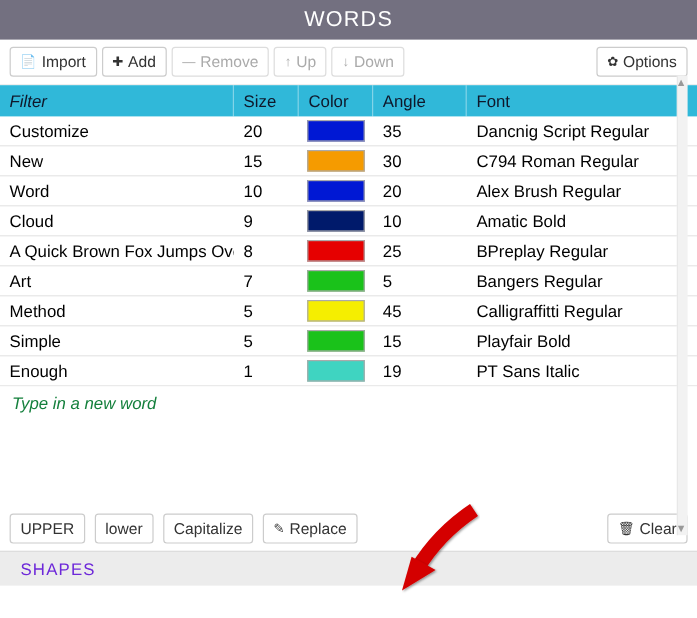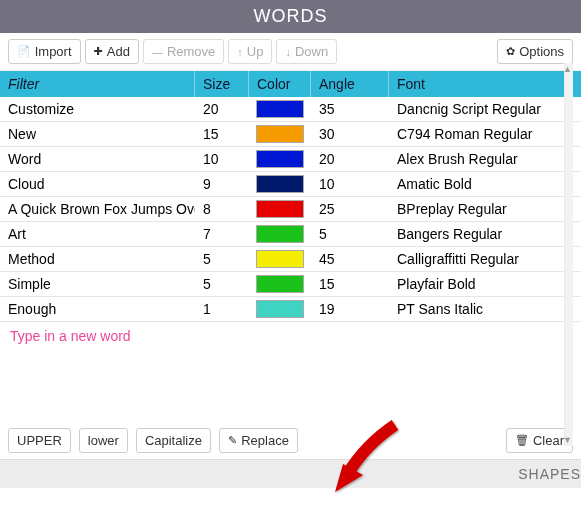--- a/index.html
+++ b/index.html
@@ -21,24 +21,24 @@
   .tbody { max-height: 310px; overflow-y: auto; }
   .row { display: flex; border-bottom: 1px solid #e5e5e5; align-items: stretch; }
   .cell { padding: 4px 8px; display: flex; align-items: center; }
   .cell.word { flex: 0 0 195px; overflow: hidden; white-space: nowrap; }
   .cell.size { flex: 0 0 54px; }
   .cell.color { flex: 0 0 62px; justify-content: center; padding: 2px; }
   .cell.angle { flex: 0 0 78px; }
   .cell.font { flex: 1; justify-content: space-between; }
   .swatch { width: 48px; height: 18px; border: 1px solid #aaa; }
   .dropdown-caret { font-size: 9px; color: #333; margin-left: 4px; }
-  .newword { color: #ec4899; padding: 6px 10px; }
+  .newword { font-style: italic; color: #15803d; padding: 6px 10px; }
   .grow-area { height: 72px; position: relative; }
   .bottombar { display: flex; align-items: flex-end; padding: 6px 8px; gap: 8px; }
-  .shapes-title { background: #ececec; color: #737373; text-align: right; padding: 6px 0; font-size: 14px; letter-spacing: 1px; border-top: 1px solid #ddd; }
+  .shapes-title { background: #ececec; color: #6d28d9; text-align: left; padding: 6px 17px; font-size: 14px; letter-spacing: 1px; border-top: 1px solid #ddd; }
   .arrow { position: absolute; left: 335px; top: 420px; pointer-events: none; }
   .scroll-edge { position: absolute; right: 8px; top: 63px; width: 9px; height: 383px; background: #f2f2f2; border-left: 1px solid #e8e8e8; }
   .scroll-caret { position: absolute; right: 9px; font-size: 9px; color: #999; }
 </style>
 </head>
 <body>
 
 <div class="panel-title">WORDS</div>
 
 <div class="toolbar">

